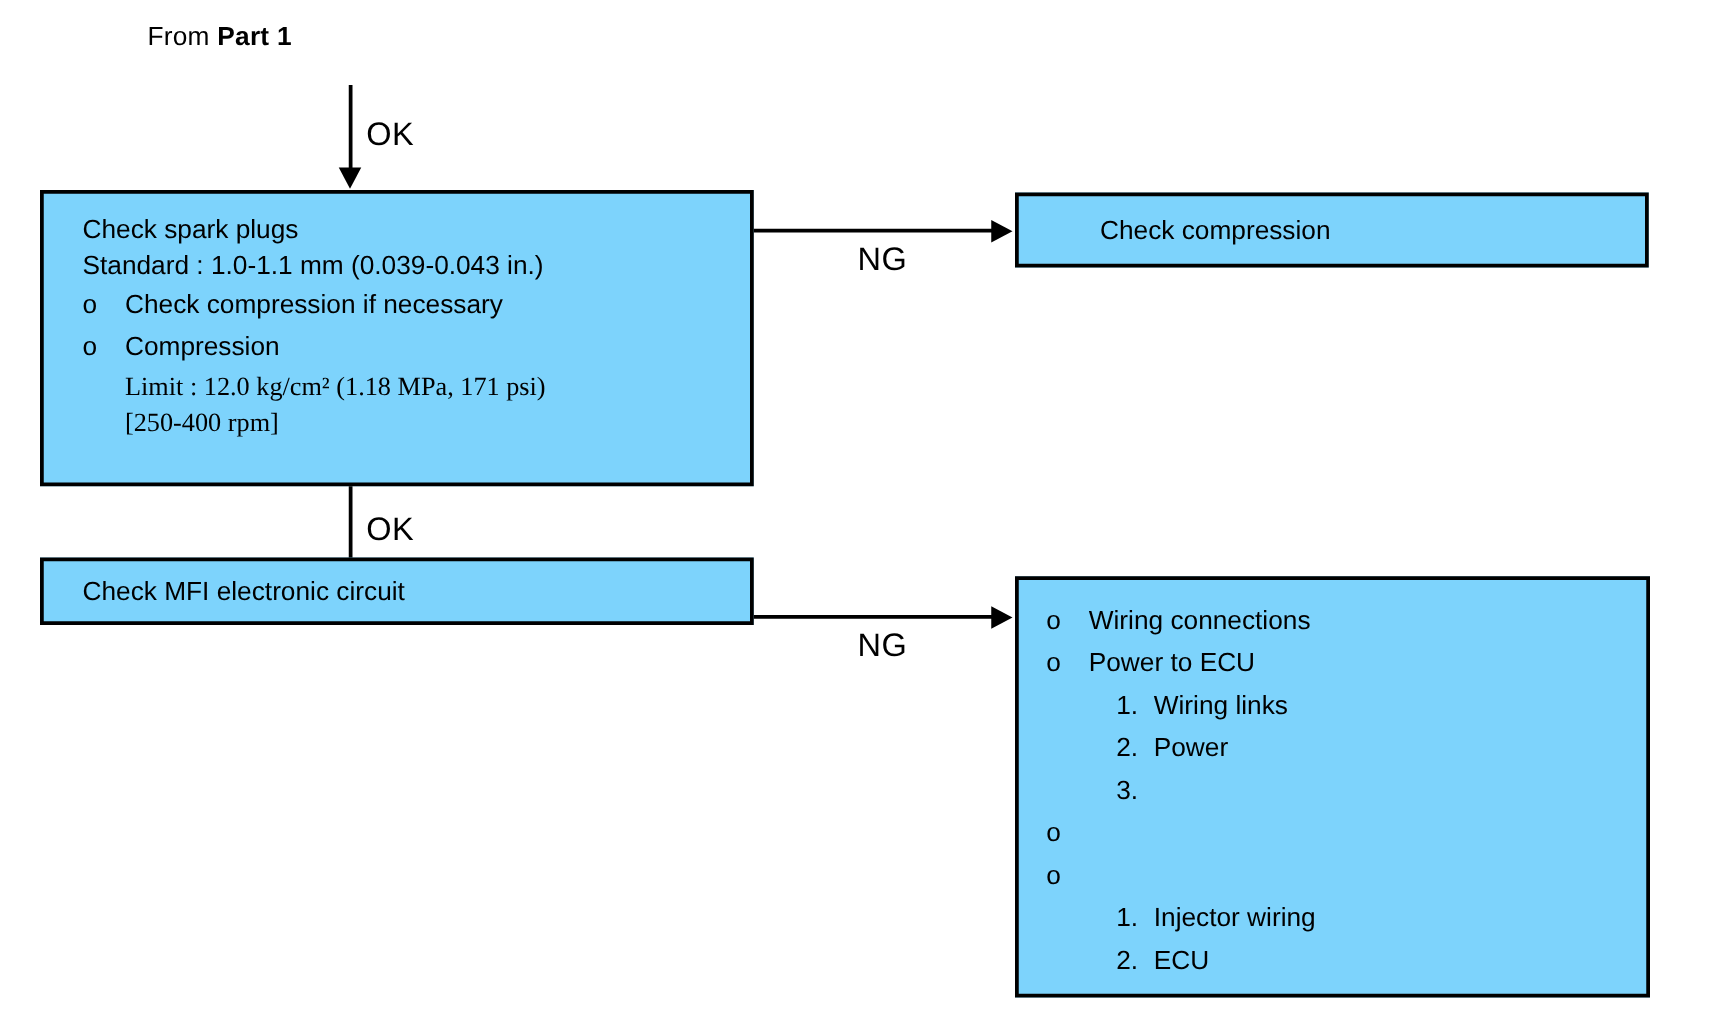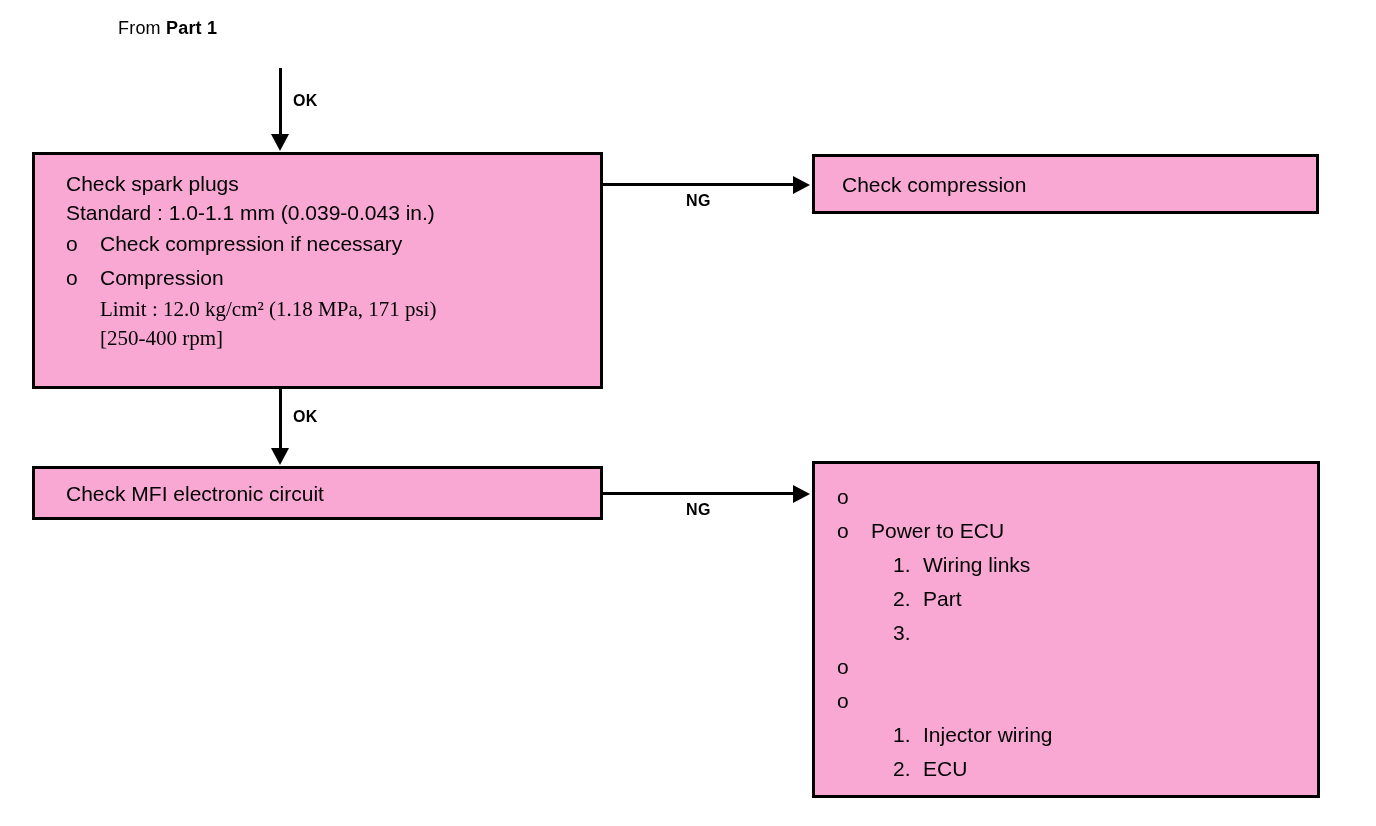--- a/index.html
+++ b/index.html
@@ -17,38 +17,38 @@
     height: 826px;
     background: #ffffff;
     overflow: hidden;
   }
   .abs { position: absolute; }
 
   
   .entry-label {
     left: 118px;
     top: 18px;
-    font-size: 18px;
+    font-size: 21px;
     letter-spacing: .2px;
     white-space: nowrap;
   }
   .entry-label .strong { font-weight: bold; }
 
   .edge-label {
-    font-size: 16px;
-    font-weight: bold;
+    font-size: 26px;
+    font-weight: normal;
     letter-spacing: .4px;
     white-space: nowrap;
   }
 
   
   .node {
     box-sizing: border-box;
     border: 3px solid #000000;
-    background: #f9a8d4;
+    background: #7dd3fc;
   }
   .node-text {
     font-size: 21px;
     line-height: 29px;
     white-space: nowrap;
   }
 
   
   #box-spark-plugs {
     left: 32px;
@@ -60,26 +60,26 @@
 
   
   #box-check-compression {
     left: 812px;
     top: 154px;
     width: 507px;
     height: 60px;
     display: flex;
     align-items: center;
   }
-  #box-check-compression .node-text { padding-left: 27px; }
+  #box-check-compression .node-text { padding-left: 27px; margin-left: 38px; }
 
   
   #box-mfi-circuit {
     left: 32px;
-    top: 466px;
+    top: 446px;
     width: 571px;
     height: 54px;
     display: flex;
     align-items: center;
   }
   #box-mfi-circuit .node-text { padding-left: 31px; }
 
   
   #box-ng-checklist {
     left: 812px;
@@ -177,32 +177,33 @@
   </div>
 
   <div class="abs h-line" style="left:603px; top:492px; width:192px;"></div>
   <div class="abs arrow-right" style="left:793px; top:485px;"></div>
   <div class="abs edge-label" style="left:686px; top:501px;">NG</div>
 
   <div class="abs node" id="box-ng-checklist">
     <div class="node-text">
       <div class="li">
         <span class="marker">o</span>
+        <span>Wiring connections</span>
       </div>
       <div class="li">
         <span class="marker">o</span>
         <span>Power to ECU</span>
       </div>
       <div class="li sub">
         <span class="marker">1.</span>
         <span>Wiring links</span>
       </div>
       <div class="li sub">
         <span class="marker">2.</span>
-        <span>Part</span>
+        <span>Power</span>
       </div>
       <div class="li sub">
         <span class="marker">3.</span>
       </div>
       <div class="li">
         <span class="marker">o</span>
       </div>
       <div class="li">
         <span class="marker">o</span>
       </div>

